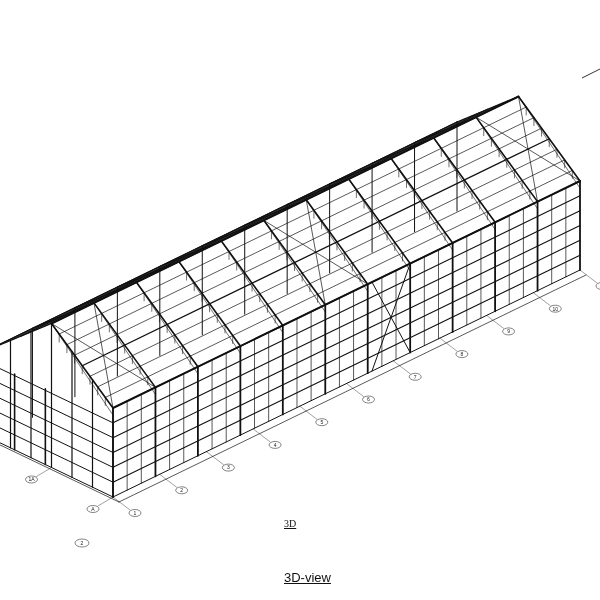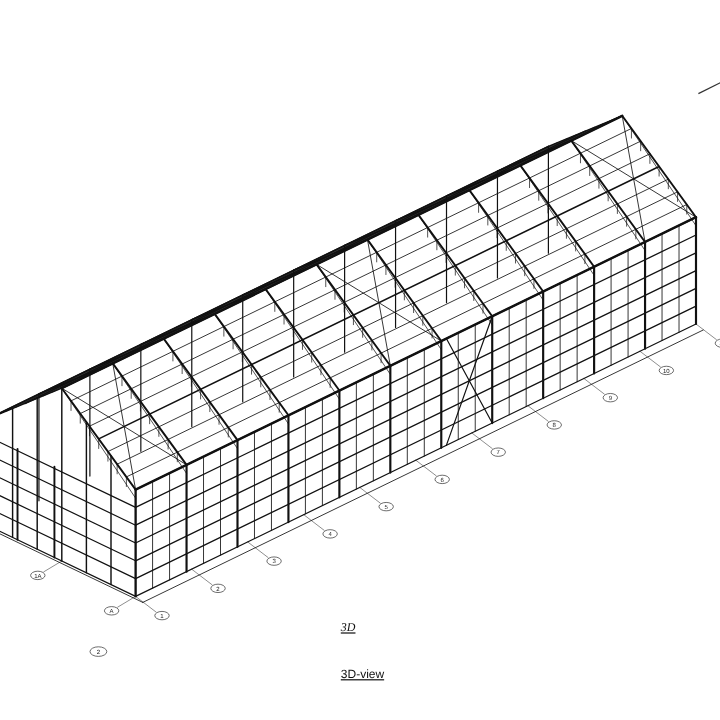--- a/index.html
+++ b/index.html
@@ -1,20 +1,20 @@
 <!DOCTYPE html>
 <html><head>
 <meta charset="utf-8">
 <style>
   html,body{margin:0;padding:0;background:#ffffff;}
   body{width:600px;height:600px;overflow:hidden;position:relative;font-family:"Liberation Sans",sans-serif;}
   #drawing{position:absolute;left:0;top:0;width:600px;height:600px;}
   .caption{position:absolute;color:#111;text-decoration:underline;}
-  #sub-caption{left:284px;top:518px;font-size:10px;font-family:"Liberation Serif",serif;font-style:italic;}
-  #main-caption{left:284px;top:557px;font-size:10px;}
+  #sub-caption{left:284px;top:518px;font-size:10px;font-family:"Liberation Serif",serif;}
+  #main-caption{left:284px;top:570px;font-size:13px;}
   .bubble-label{font-size:5px;font-family:"Liberation Sans",sans-serif;fill:#222;text-anchor:middle;}
 </style>
 </head>
 <body>
 
 <svg id="drawing" viewBox="0 0 600 600" xmlns="http://www.w3.org/2000/svg">
   <g id="frame" stroke="#111" fill="none" stroke-linecap="round">
       <line x1="113" y1="497" x2="580" y2="270" stroke-width="1"></line>
       <line x1="113" y1="497" x2="-10" y2="438" stroke-width="1"></line>
       <line x1="119" y1="502" x2="586" y2="275" stroke-width="0.7"></line>

